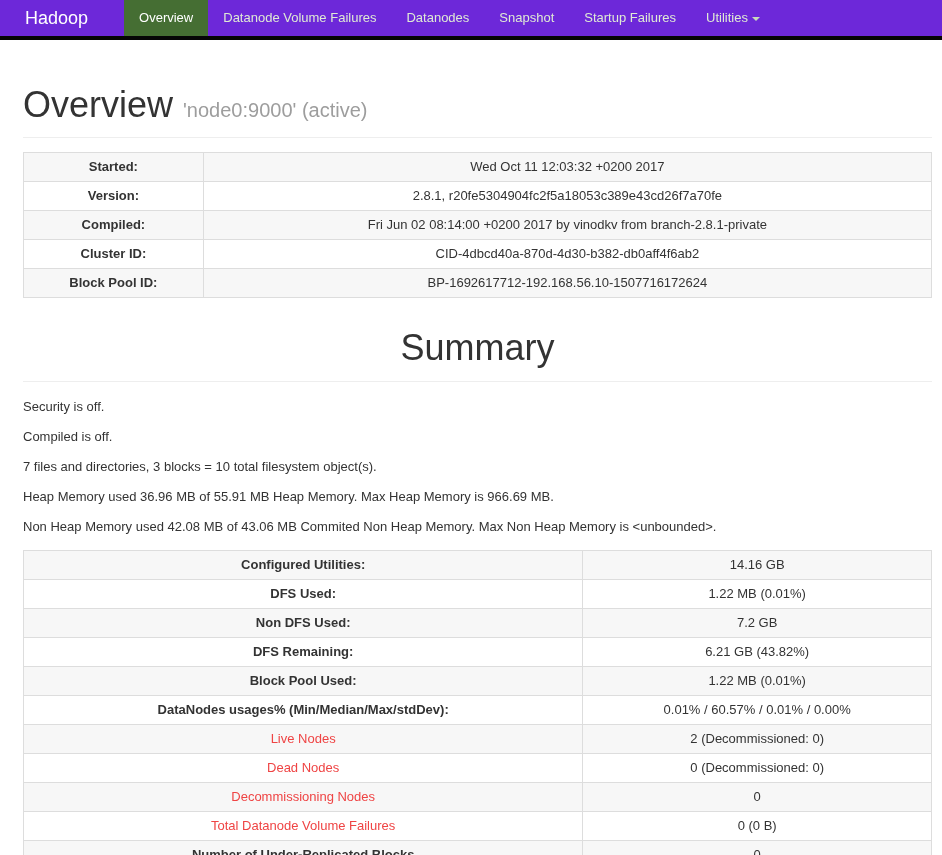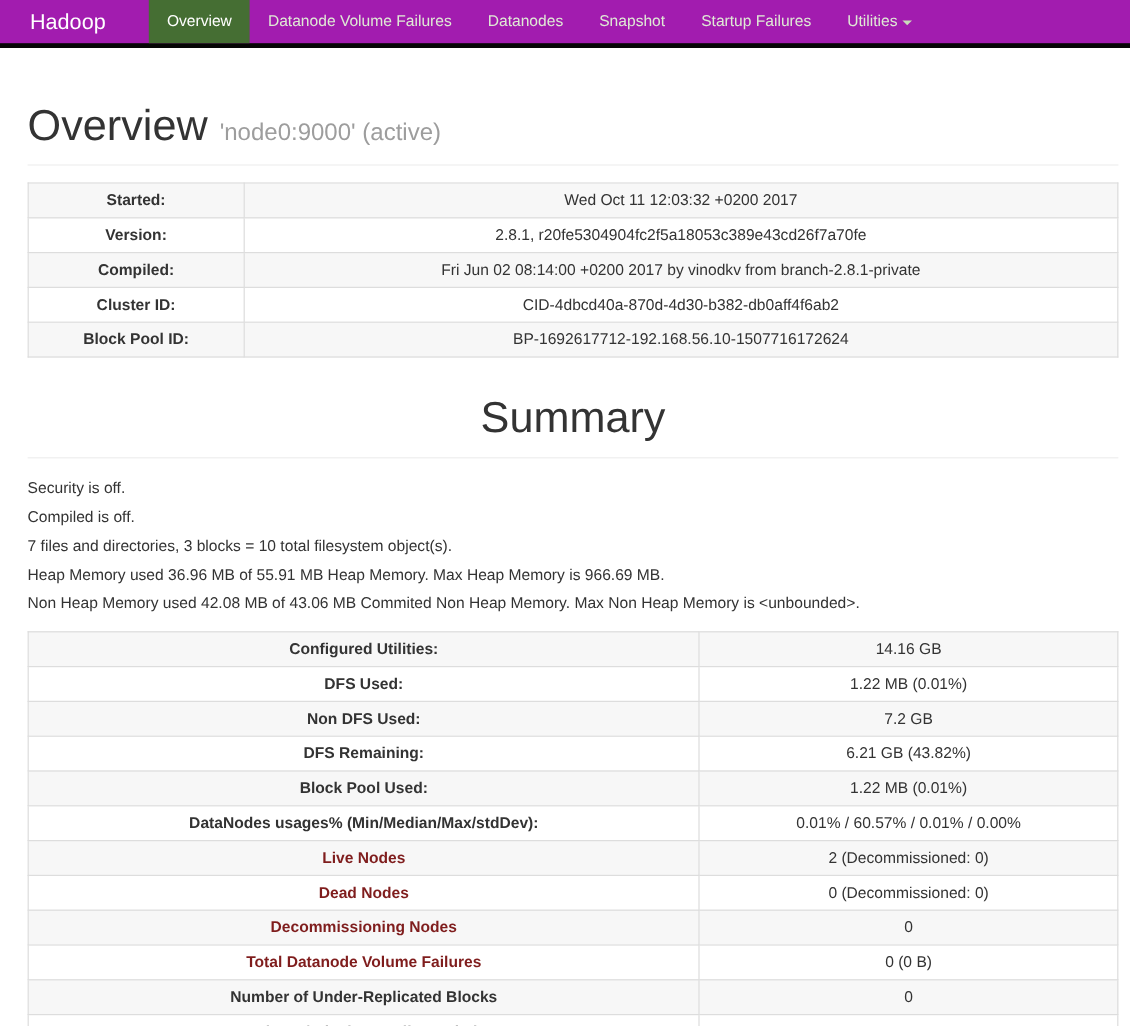--- a/index.html
+++ b/index.html
@@ -7,21 +7,21 @@
   body {
     width: 942px; height: 855px; overflow: hidden;
     background: #fff; color: #333;
     font-family: "Liberation Sans", "DejaVu Sans", sans-serif;
     font-size: 13px;
   }
 
   
   .navbar {
     display: flex; align-items: stretch;
-    background: #a21caf;
+    background: #6d28d9;
     border-bottom: 4px solid #050505;
     height: 40px; width: 100%;
   }
   .navbar-brand {
     font-size: 18px; color: #fff;
     line-height: 36px; padding: 0 18px 0 25px;
     white-space: nowrap;
   }
   .navbar-nav {
     display: flex; list-style: none;
@@ -53,25 +53,25 @@
   
   table { width: 100%; border-collapse: collapse; border: 1px solid #ddd; background:#fff; }
   th, td {
     border: 1px solid #ddd; padding: 5px 8px; text-align: center;
     font-size: 13px; line-height: 18px; vertical-align: middle;
   }
   th { font-weight: bold; color: #333; }
   tbody tr:nth-child(odd) { background: #f7f7f7; }
   .cluster-table th { width: 19.8%; }
   .summary-table th { width: 61.6%; }
-  a.row-link { color: #7f1d1d; text-decoration: none; font-weight: bold; cursor: pointer; }
+  a.row-link { color: #ef4444; text-decoration: none; font-weight: normal; cursor: pointer; }
 
   
   .paragraphs { margin: 16px 0 14px; }
-  .paragraphs p { margin: 0 0 6px; font-size: 13px; line-height: 18px; }
+  .paragraphs p { margin: 12px 0 6px; font-size: 13px; line-height: 18px; }
 </style>
 </head>
 <body>
 
 <nav class="navbar">
   <div class="navbar-brand">Hadoop</div>
   <ul class="navbar-nav">
     <li>
         <a class="nav-link active">Overview</a>
       </li>

